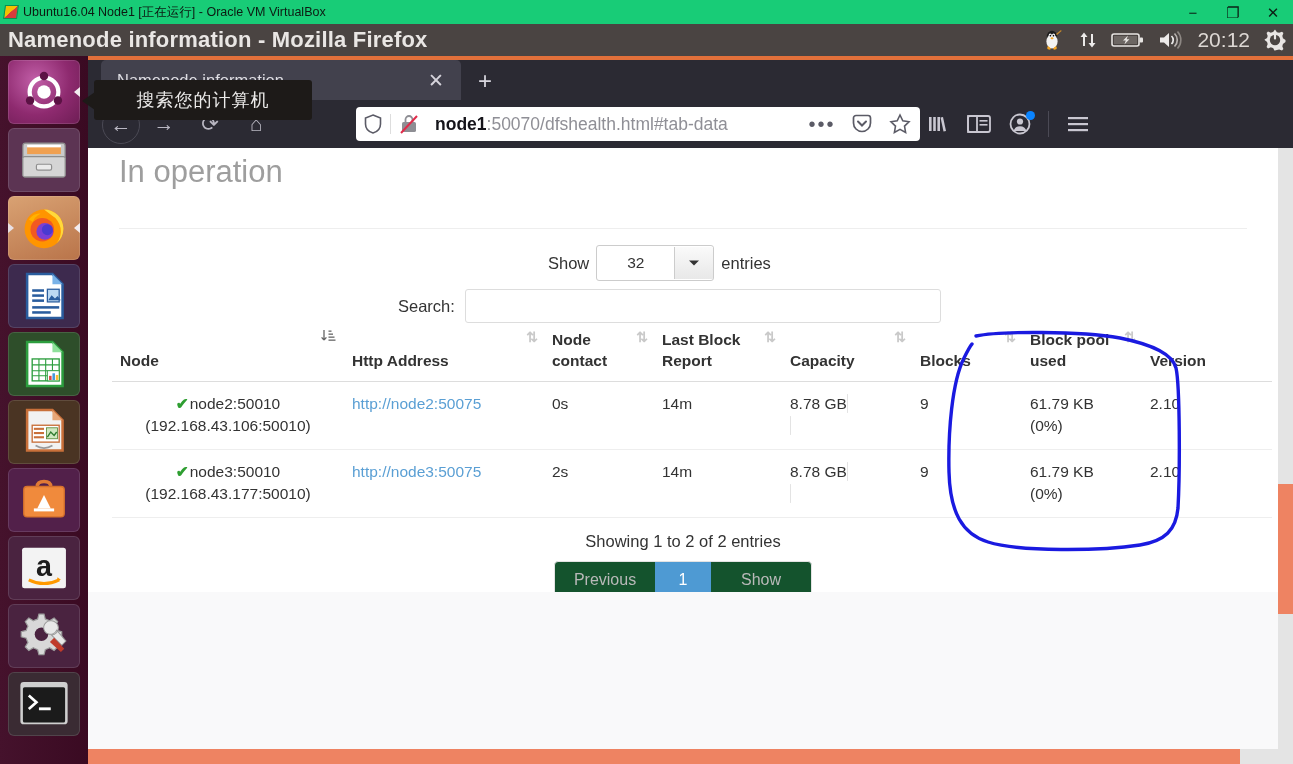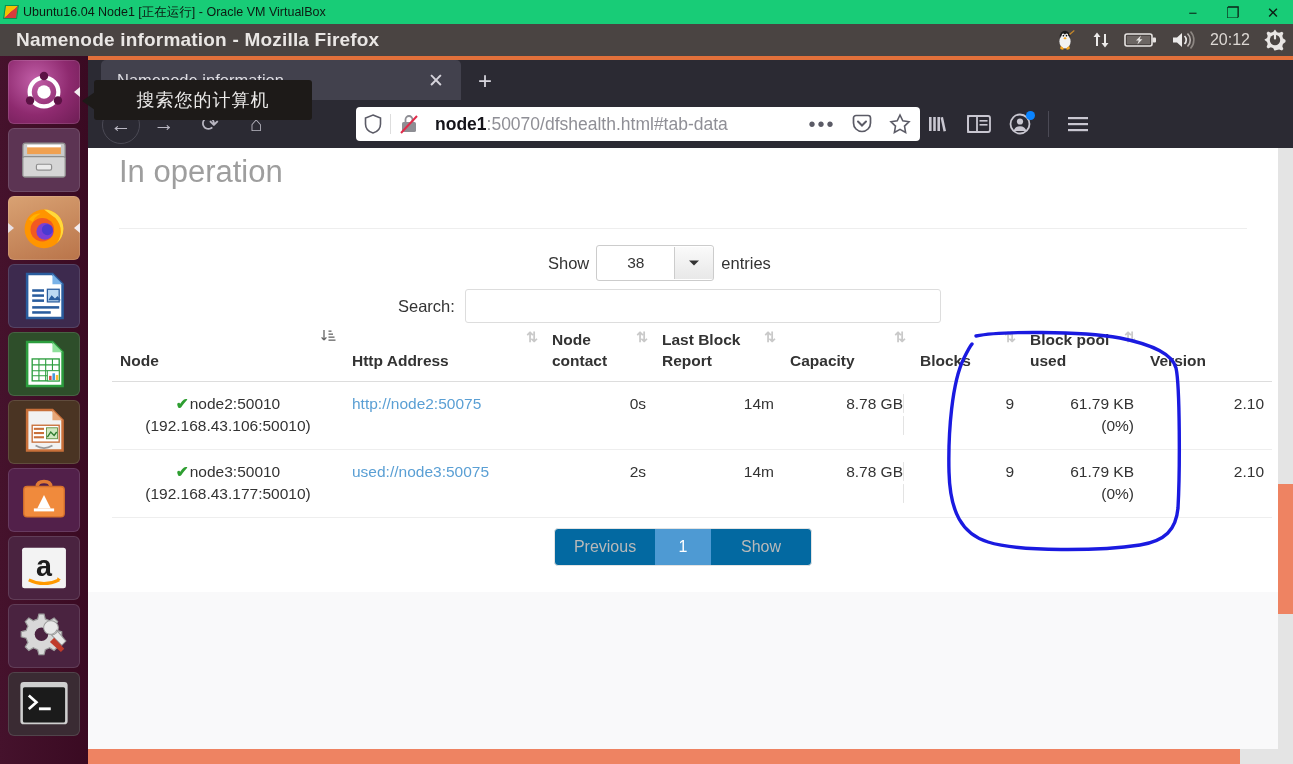--- a/index.html
+++ b/index.html
@@ -28,26 +28,26 @@
     color:#0c1d14;font-size:15px;line-height:1;
   }
   #vbox-winbtns{position:absolute;right:0;top:0;display:flex;}
 
   
   #ubuntu-panel{
     position:absolute;left:0;top:24px;width:1293px;height:32px;
     background:#4a4442;display:flex;align-items:center;
   }
   #panel-title{
-    margin-left:16px;font-size:19px;font-weight:bold;color:#e9e6e4;
+    margin-left:8px;font-size:22px;font-weight:bold;color:#e9e6e4;
     letter-spacing:.2px;white-space:nowrap;
   }
   #panel-right{position:absolute;right:6px;top:0;height:32px;display:flex;align-items:center;gap:13px;}
   .pind{display:flex;align-items:center;justify-content:center;color:#e8e5e3;}
-  #panel-clock{font-size:16px;color:#ddd8d4;font-family:"Liberation Sans",sans-serif;}
+  #panel-clock{font-size:21px;color:#ddd8d4;font-family:"Liberation Sans",sans-serif;}
 
   
   #launcher{
     position:absolute;left:0;top:56px;width:88px;height:708px;
     background:#3b0b25;
     background:linear-gradient(90deg,#45122c 0%,#3a0a22 100%);
     overflow:hidden;
   }
   .l-item{
     position:relative;width:72px;height:64px;margin:4px auto 3px auto;
@@ -158,36 +158,36 @@
     line-height:1.35;
   }
   #dn-table th .sortico{
     position:absolute;right:8px;top:4px;color:#c9c9c9;font-size:14px;letter-spacing:-2px;
   }
   #dn-table th.sorted .sortico{color:#666;}
   #dn-table td{
     padding:11px 8px;font-size:15.5px;color:#333;border-bottom:1px solid #eeeeee;
     vertical-align:top;font-family:"Liberation Sans",sans-serif;line-height:1.45;
   }
-  td.c{text-align:right;}
+  td.c{text-align:left;}
   .check{color:#2e9e31;font-weight:bold;margin-right:1px;}
   .node-cell{text-align:center;}
   a.httplink{color:#5a9fd4;text-decoration:none;}
   .capbar{
     width:72px;height:22px;background:#f7f7f7;border:1px solid #e3e3e3;border-radius:4px;
     margin:3px auto 0 auto;overflow:hidden;box-sizing:border-box;
   }
   .capbar > i{display:block;height:100%;background:#f0ad4e;}
 
   #dt-info{
     text-align:center;font-size:16.5px;color:#333;margin-top:14px;
   }
   #pager{
     margin:10px auto 0 auto;width:256px;height:36px;display:flex;
-    border:1px solid #e3e3e3;border-radius:4px;overflow:hidden;background:#0369a1;
+    border:1px solid #e3e3e3;border-radius:4px;overflow:hidden;background:#14532d;
   }
   #pager > div{
     display:flex;align-items:center;justify-content:center;font-size:16px;
   }
   #pg-prev{flex:1;color:#b9b9b9;}
   #pg-1{width:56px;background:#4e9ad3;color:#fff;}
   #pg-next{flex:1;color:#b9b9b9;border-left:0;}
 
   
   #vscroll{
@@ -483,21 +483,21 @@
   <div id="page">
     <div id="page-inner">
 
       <div class="section-h" style="padding-top:6px;">In operation</div>
       <div class="hr" style="margin-top:38px;"></div>
 
       <div class="dt-top">
         <div id="show-wrap">
           <span>Show</span>
           <div id="show-select">
-            <span id="show-value">38</span>
+            <span id="show-value">32</span>
             <span id="show-arrowbox">
               <svg width="12" height="8" viewBox="0 0 12 8">
                   <path d="M1 1.5 L6 6.5 L11 1.5 Z" fill="#333"></path>
                 </svg>
             </span>
           </div>
           <span>entries</span>
         </div>
         <div id="search-wrap">
           <span>Search:</span>
@@ -580,38 +580,39 @@
               <span>(0%)</span>
             </td>
             <td class="c">2.10</td>
           </tr>
           <tr>
             <td class="node-cell">
               <span class="check">✔</span><span>node3:50010</span><br>
               <span>(192.168.43.177:50010)</span>
             </td>
             <td>
-              <a class="httplink" href="#">used://node3:50075</a>
+              <a class="httplink" href="#">http://node3:50075</a>
             </td>
             <td class="c">2s</td>
             <td class="c">14m</td>
             <td class="c">
               <span>8.78 GB</span>
               <span class="capbar"><i style="width:72%"></i></span>
             </td>
             <td class="c">9</td>
             <td class="c">
               <span>61.79 KB</span><br>
               <span>(0%)</span>
             </td>
             <td class="c">2.10</td>
           </tr>
         </tbody>
       </table>
 
+      <div id="dt-info">Showing 1 to 2 of 2 entries</div>
       <div id="pager">
         <div id="pg-prev">Previous</div>
         <div id="pg-1">1</div>
         <div id="pg-next">Show</div>
       </div>
 
       <div class="hr" style="margin-top:34px;"></div>
     </div>
   </div>
 

